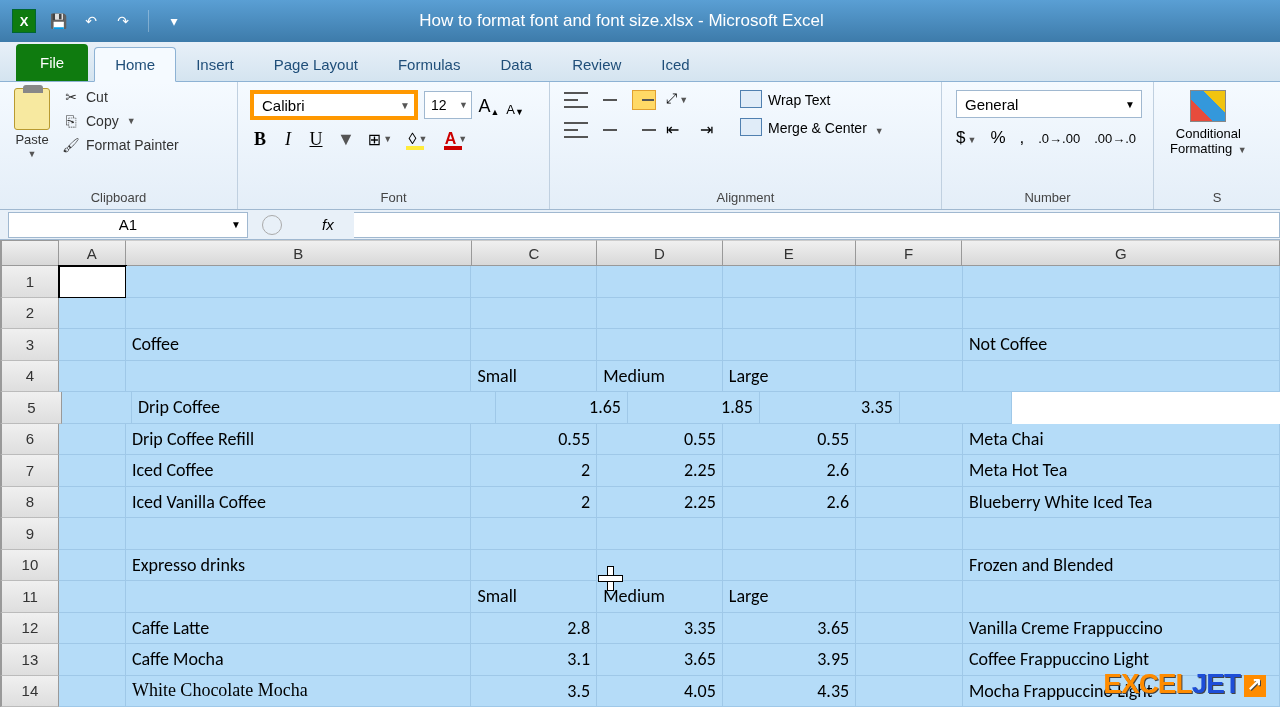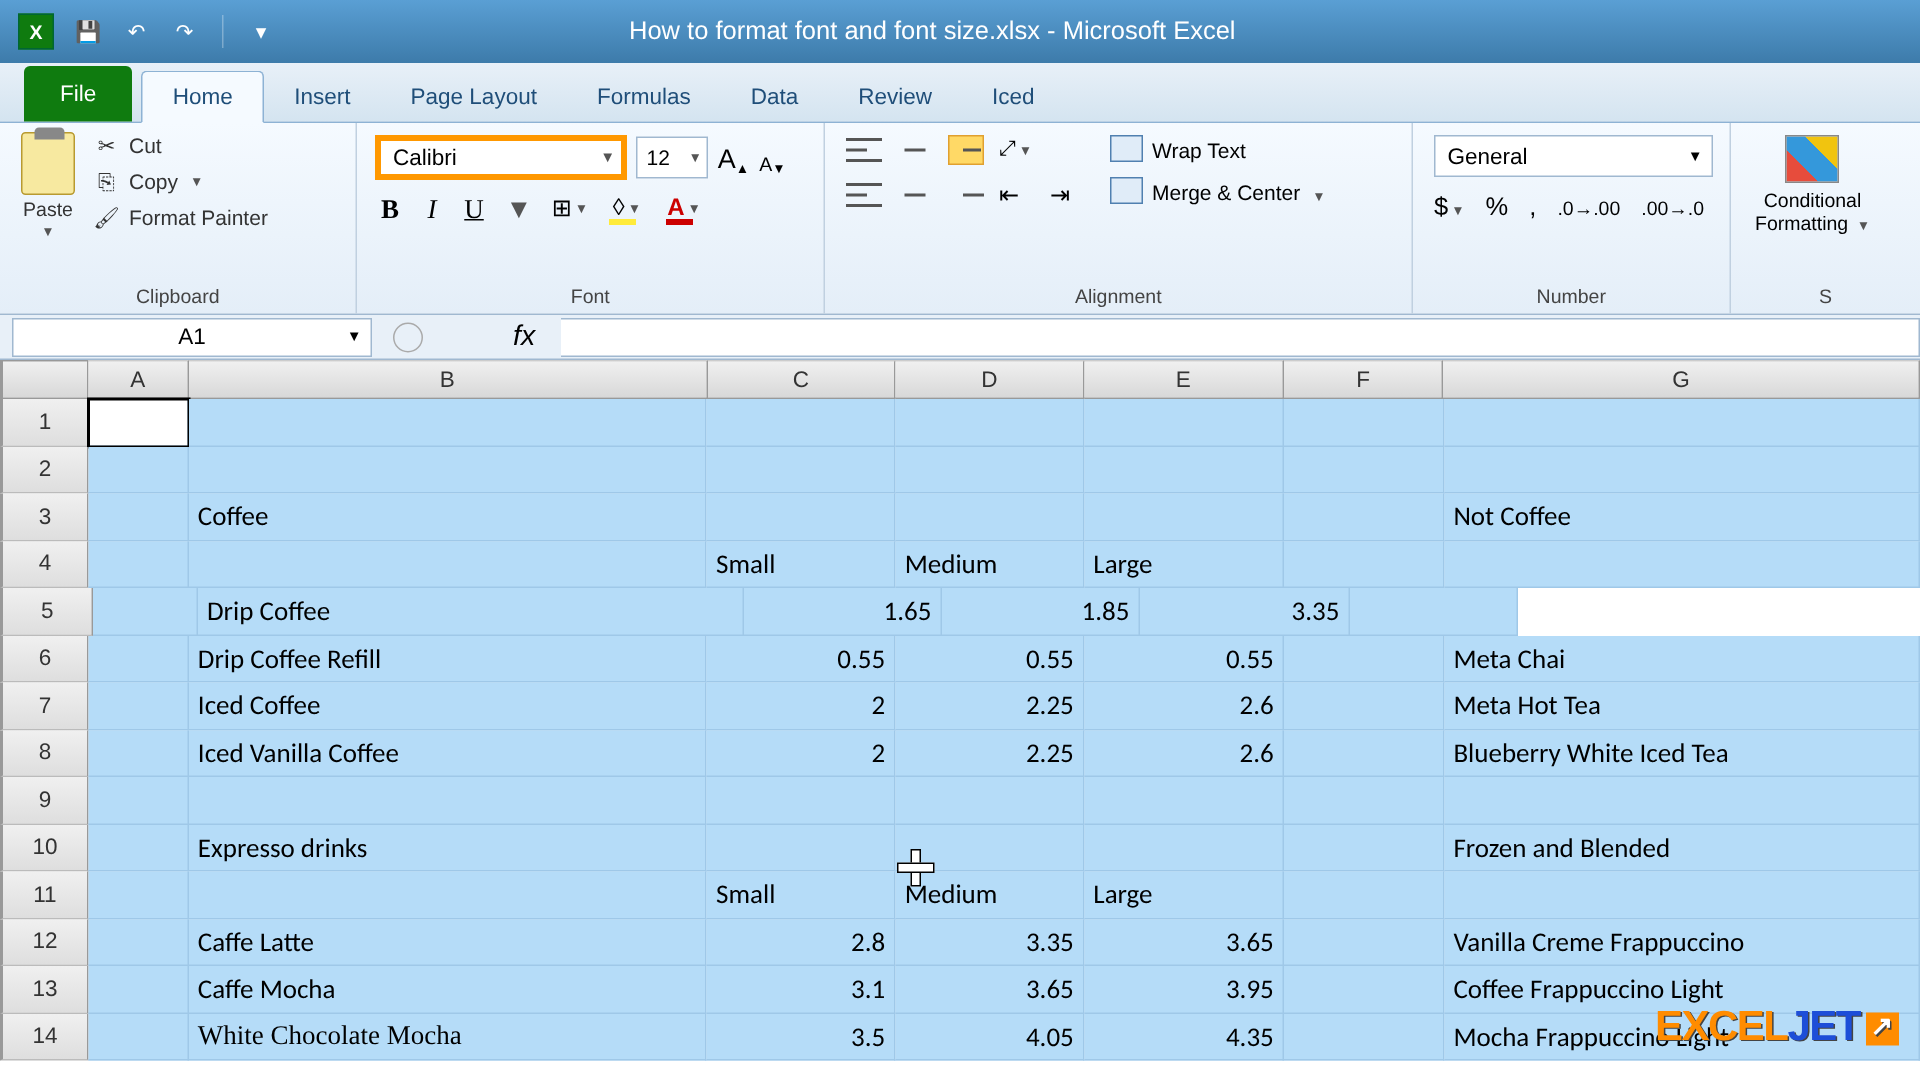--- a/index.html
+++ b/index.html
@@ -74,21 +74,21 @@
 .num-row { display: flex; gap: 14px; font-size: 17px; align-items: center; }
 
 
 .cond-fmt { display: flex; flex-direction: column; align-items: center; padding: 4px 10px; font-size: 13px; }
 .cond-icon { width: 36px; height: 32px; background: linear-gradient(45deg, #e74c3c 33%, #3498db 33%, #3498db 66%, #f1c40f 66%); border: 1px solid #888; margin-bottom: 4px; }
 
 
 .fbar-row { height: 30px; display: flex; align-items: center; border-bottom: 1px solid #a0b8d0; background: #e8f0f8; }
 .name-box { width: 240px; height: 26px; border: 1px solid #a0b8d0; background: #fff; margin-left: 8px; display: flex; align-items: center; justify-content: center; font-size: 15px; position: relative; }
 .name-box .dd { position: absolute; right: 6px; font-size: 10px; }
-.fx-btn { width: 24px; margin: 0 8px 0 60px; font-style: italic; font-size: 19px; }
+.fx-btn { width: 24px; margin: 0 8px 0 40px; font-style: italic; font-size: 15px; }
 .formula-input { flex: 1; height: 26px; border: 1px solid #a0b8d0; border-left: none; background: #fff; }
 
 
 .grid-wrap { position: relative; }
 .col-headers { display: flex; height: 26px; }
 .corner { width: 62px; background: linear-gradient(#f0f0f0, #d8d8d8); border: 1px solid #999; border-left: 2px solid #999; }
 .colh { background: linear-gradient(#f0f0f0, #d8d8d8); border-right: 1px solid #999; border-bottom: 1px solid #999; border-top: 1px solid #ccc; display: flex; align-items: center; justify-content: center; font-size: 15px; color: #333; }
 .rows { display: flex; flex-direction: column; }
 .row { display: flex; height: 31.5px; }
 .rowh { width: 62px; background: linear-gradient(#f0f0f0, #dedede); border-right: 1px solid #999; border-bottom: 1px solid #bbb; border-left: 2px solid #999; display: flex; align-items: center; justify-content: center; font-size: 15px; color: #333; }

